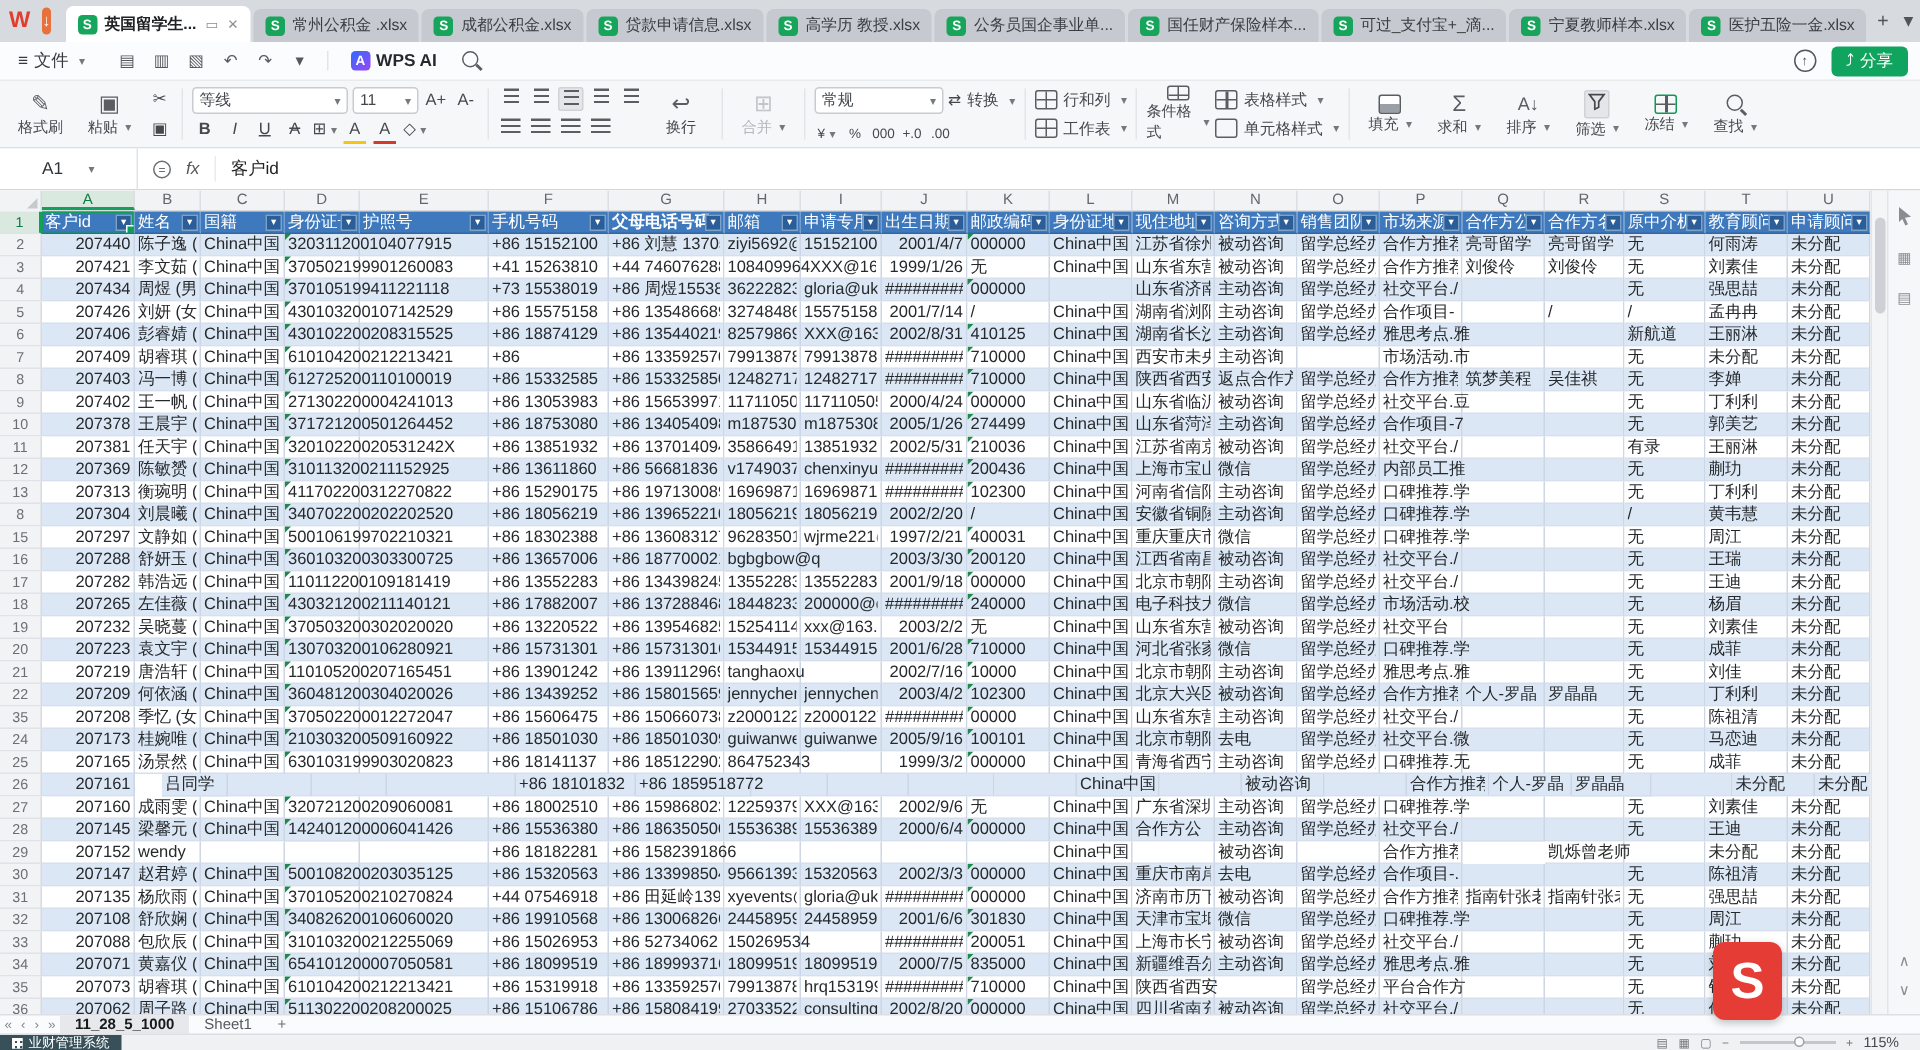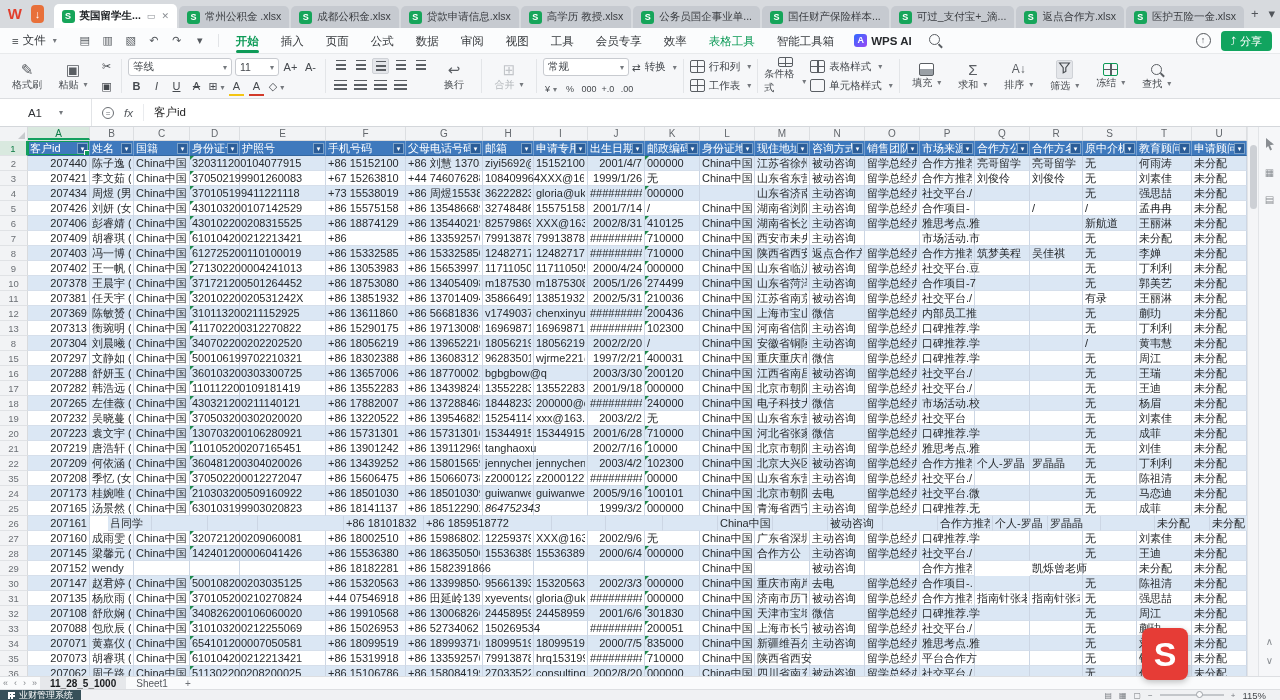--- a/index.html
+++ b/index.html
@@ -178,21 +178,21 @@
       <div class="ttab">
         <span class="s-ico">S</span>
         <span>国任财产保险样本...</span>
       </div>
       <div class="ttab">
         <span class="s-ico">S</span>
         <span>可过_支付宝+_滴...</span>
       </div>
       <div class="ttab">
         <span class="s-ico">S</span>
-        <span>返点合作方.xlsx</span>
+        <span>宁夏教师样本.xlsx</span>
       </div>
       <div class="ttab">
         <span class="s-ico">S</span>
         <span>医护五险一金.xlsx</span>
       </div>
     </div>
   <div class="tab-add">+</div>
   <div class="tab-dd">▾</div>
 
 </div>
@@ -204,34 +204,20 @@
     <span class="dd">▾</span>
   </div>
   <div class="qicons">
     <span class="qicon">▤</span>
     <span class="qicon">▥</span>
     <span class="qicon">▧</span>
     <span class="qicon">↶</span>
     <span class="qicon">↷</span>
     <span class="qicon">▾</span>
   </div>
-  <div id="menus" style="display:flex;">
-      <span class="menu active">开始</span>
-      <span class="menu">插入</span>
-      <span class="menu">页面</span>
-      <span class="menu">公式</span>
-      <span class="menu">数据</span>
-      <span class="menu">审阅</span>
-      <span class="menu">视图</span>
-      <span class="menu">工具</span>
-      <span class="menu">会员专享</span>
-      <span class="menu">效率</span>
-      <span class="menu green">表格工具</span>
-      <span class="menu">智能工具箱</span>
-    </div>
   <div class="ai-chip">
     <span class="ai-logo">A</span>
     <span>WPS AI</span>
   </div>
   <span style="padding:0 8px;"><span class="mag"></span></span>
   <div class="mb-right">
     <span class="sync-ico">↑</span>
     <span class="share-btn">
       <span>⤴</span>
       <span>分享</span>
@@ -483,21 +469,21 @@
           <div class="fbtn">▾</div>
         </div>
         <div class="cell" style="width: 86px; flex: 0 0 86px;">
           <span>护照号</span>
           <div class="fbtn">▾</div>
         </div>
         <div class="cell" style="width: 80px; flex: 0 0 80px;">
           <span>手机号码</span>
           <div class="fbtn">▾</div>
         </div>
-        <div class="cell" style="width: 77px; flex: 0 0 77px;">
+        <div class="cell" style="width: 77px; flex: 0 0 77px; font-weight: bold;">
           <span>父母电话号码</span>
           <div class="fbtn">▾</div>
         </div>
         <div class="cell" style="width: 51px; flex: 0 0 51px;">
           <span>邮箱</span>
           <div class="fbtn">▾</div>
         </div>
         <div class="cell" style="width: 54px; flex: 0 0 54px;">
           <span>申请专用</span>
           <div class="fbtn">▾</div>
@@ -628,21 +614,21 @@
         <div class="cell" style="width: 56px; flex: 0 0 56px;">
           <span>China中国</span>
         </div>
         <div class="cell tri spill" style="width: 50px; flex: 0 0 50px;">
           <span style="width: 130px;">370502199901260083</span>
         </div>
         <div class="cell" style="width: 86px; flex: 0 0 86px;">
           <span></span>
         </div>
         <div class="cell" style="width: 80px; flex: 0 0 80px;">
-          <span>+67 15263810</span>
+          <span>+41 15263810</span>
         </div>
         <div class="cell" style="width: 77px; flex: 0 0 77px;">
           <span>+44 7460762888</span>
         </div>
         <div class="cell spill" style="width: 51px; flex: 0 0 51px;">
           <span style="width: 99px;">108409964XXX@163.</span>
         </div>
         <div class="cell" style="width: 54px; flex: 0 0 54px;">
           <span></span>
         </div>
@@ -2085,21 +2071,21 @@
         </div>
         <div class="cell" style="width: 86px; flex: 0 0 86px;">
           <span></span>
         </div>
         <div class="cell" style="width: 80px; flex: 0 0 80px;">
           <span>+86 18141137</span>
         </div>
         <div class="cell" style="width: 77px; flex: 0 0 77px;">
           <span>+86 1851229020</span>
         </div>
-        <div class="cell spill" style="width: 51px; flex: 0 0 51px; font-style: italic;">
+        <div class="cell spill" style="width: 51px; flex: 0 0 51px;">
           <span style="width: 99px;">864752343</span>
         </div>
         <div class="cell" style="width: 54px; flex: 0 0 54px;">
           <span></span>
         </div>
         <div class="cell right" style="width: 57px; flex: 0 0 57px;">
           <span>1999/3/2</span>
         </div>
         <div class="cell tri" style="width: 55px; flex: 0 0 55px;">
           <span>000000</span>

